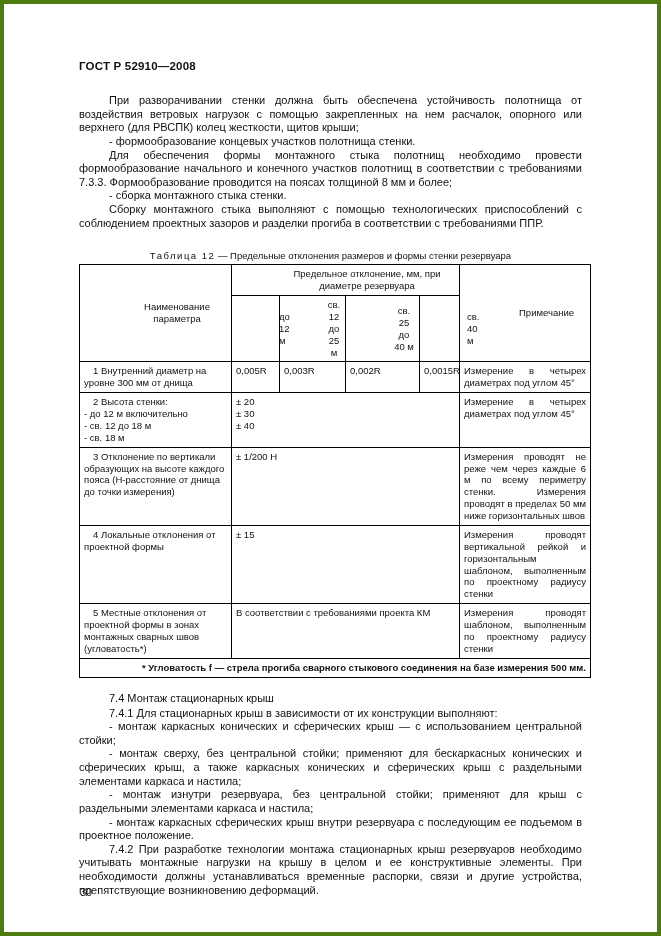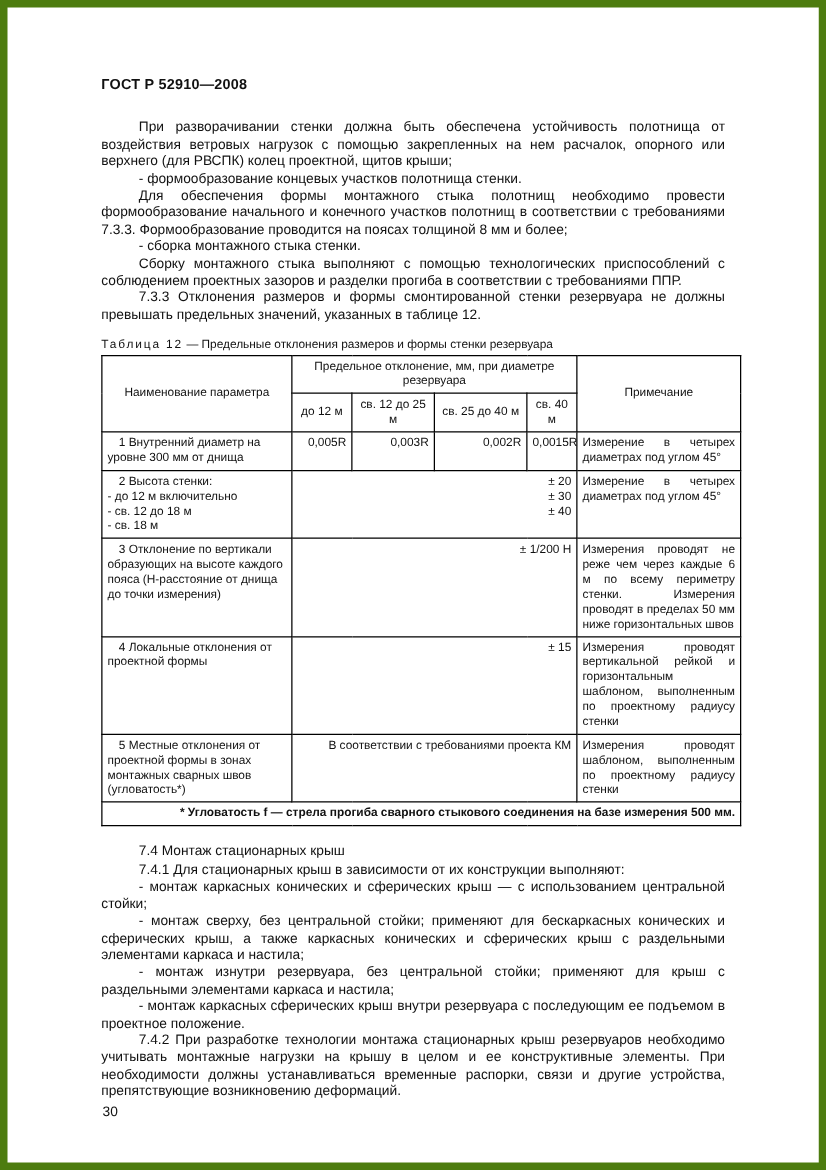--- a/index.html
+++ b/index.html
@@ -2,62 +2,64 @@
 <html lang="ru"><head>
 <meta charset="utf-8">
 <style>
   * { box-sizing: border-box; }
   html, body { margin: 0; padding: 0; background: #ffffff; }
   .page {
     position: relative;
     width: 661px;
     height: 936px;
     background: #ffffff;
-    border: 6px solid #4d7c0f;
+    border: 4px solid #4d7c0f;
     font-family: "Liberation Sans", sans-serif;
     color: #111111;
     padding: 56px 75px 0 75px;
     overflow: hidden;
   }
   .doc-header {
     font-size: 11.5px;
     font-weight: bold;
     margin-bottom: 22px;
     letter-spacing: 0.2px;
   }
   .para {
     font-size: 11px;
     line-height: 1.24;
     text-align: justify;
     text-indent: 30px;
     margin: 0;
   }
   .table-caption {
     font-size: 9.5px;
-    margin: 10px 0 3px 0;
+    margin: 20px 0 3px 0;
+    text-align: center;
   }
   .table-caption .cap-label { letter-spacing: 1.5px; }
   table.gost {
     width: 100%;
     border-collapse: collapse;
     table-layout: fixed;
     font-size: 9.5px;
     line-height: 1.25;
   }
   table.gost th, table.gost td {
     border: 1px solid #000000;
     padding: 3px 4px;
     vertical-align: top;
   }
   table.gost th {
     font-weight: normal;
     vertical-align: middle;
+    padding-left: 47px;
   }
   td.name-cell { text-indent: 9px; text-align: left; }
-  td.val-cell { text-align: right; vertical-align: middle; }
+  td.val-cell { text-align: left; vertical-align: middle; }
   td.note-cell { text-align: justify; }
   td.footnote-cell { text-indent: 12px; text-align: right; font-weight: bold; }
   .pre { white-space: pre-line; }
   .section-heading {
     font-size: 11px;
     font-weight: normal;
     margin: 14px 0 3px 0;
     text-indent: 30px;
   }
   .page-number {
@@ -68,26 +70,25 @@
   }
 </style>
 </head>
 <body>
 
 <div class="page">
 
   <div class="doc-header">ГОСТ Р 52910—2008</div>
 
   <div>
-    <p class="para">При разворачивании стенки должна быть обеспечена устойчивость полотнища от воздействия ветровых нагрузок с помощью закрепленных на нем расчалок, опорного или верхнего (для РВСПК) колец проектной, щитов крыши;</p>
+    <p class="para">При разворачивании стенки должна быть обеспечена устойчивость полотнища от воздействия ветровых нагрузок с помощью закрепленных на нем расчалок, опорного или верхнего (для РВСПК) колец жесткости, щитов крыши;</p>
     <p class="para">- формообразование концевых участков полотнища стенки.</p>
     <p class="para">Для обеспечения формы монтажного стыка полотнищ необходимо провести формообразование начального и конечного участков полотнищ в соответствии с требованиями 7.3.3. Формообразование проводится на поясах толщиной 8 мм и более;</p>
     <p class="para">- сборка монтажного стыка стенки.</p>
     <p class="para">Сборку монтажного стыка выполняют с помощью технологических приспособлений с соблюдением проектных зазоров и разделки прогиба в соответствии с требованиями ППР.</p>
-    <p class="para">7.3.3 Отклонения размеров и формы смонтированной стенки резервуара не должны превышать предельных значений, указанных в таблице 12.</p>
   </div>
 
   <div class="table-caption">
     <span class="cap-label">Таблица 12</span>
     <span>— Предельные отклонения размеров и формы стенки резервуара</span>
   </div>
 
   <table class="gost">
     <colgroup>
       <col style="width:152px">

